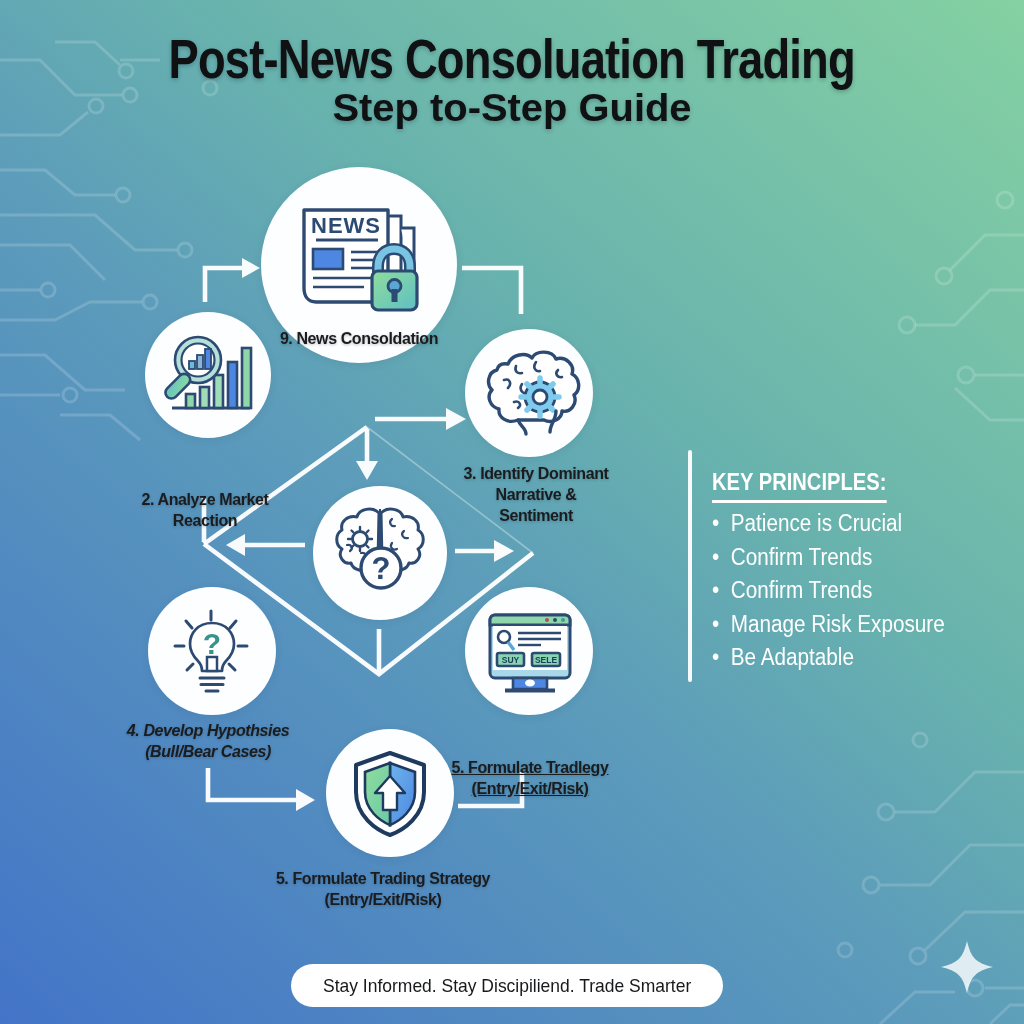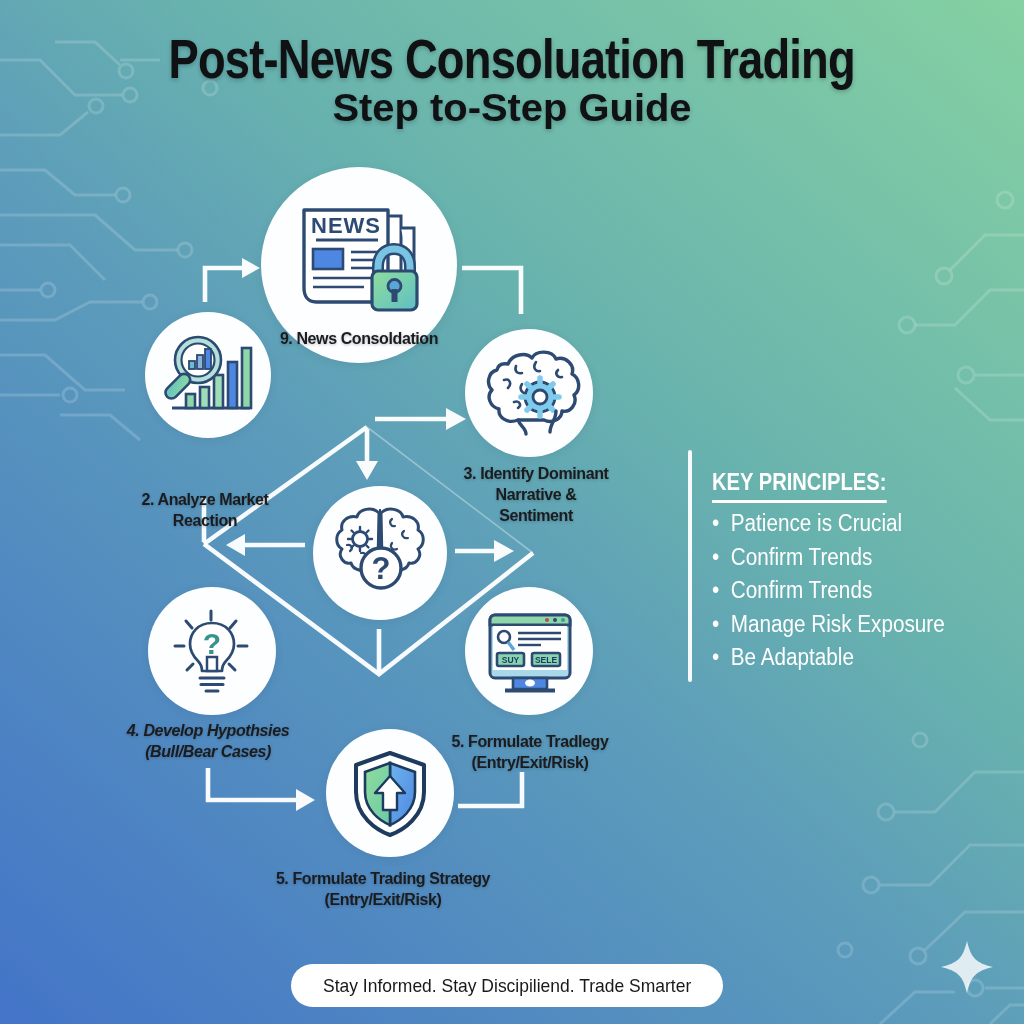--- a/index.html
+++ b/index.html
@@ -102,21 +102,21 @@
   <div class="circle" style="left:465px;top:329px;width:128px;height:128px;"></div>
   <div class="circle" style="left:313px;top:486px;width:134px;height:134px;"></div>
   <div class="circle" style="left:148px;top:587px;width:128px;height:128px;"></div>
   <div class="circle" style="left:465px;top:587px;width:128px;height:128px;"></div>
   <div class="circle" style="left:326px;top:729px;width:128px;height:128px;"></div>
 
   <div class="lbl" style="left:259px;top:329px;width:200px;">9. News Consoldation</div>
   <div class="lbl" style="left:105px;top:448px;width:200px;margin-top:42px;">2. Analyze Market<br>Reaction</div>
   <div class="lbl" style="left:436px;top:464px;width:200px;">3. Identify Dominant<br>Narrative &amp;<br>Sentiment</div>
   <div class="lbl" style="left:108px;top:721px;width:200px;font-style:italic;">4. Develop Hypothsies<br>(Bull/Bear Cases)</div>
-  <div class="lbl" style="left:430px;top:732px;width:200px;">5. Formulate Tradlegy<br>(Entry/Exit/Risk)</div>
+  <div class="lbl" style="left:430px;top:758px;width:200px;text-decoration:underline;">5. Formulate Tradlegy<br>(Entry/Exit/Risk)</div>
   <div class="lbl" style="left:243px;top:869px;width:280px;text-align:center;">5. Formulate Trading Strategy<br>(Entry/Exit/Risk)</div>
 
   <div class="abs" style="left:688px;top:450px;width:4px;height:232px;background:rgba(255,255,255,0.95);border-radius:2px;"></div>
   <div class="abs wtxt" style="left:712px;top:468px;font-size:24px;font-weight:bold;transform:scaleX(0.84);transform-origin:left center;border-bottom:3px solid #fff;padding-bottom:4px;">KEY PRINCIPLES:</div>
   <div class="abs wtxt" style="left:712px;top:507px;font-size:23px;line-height:33.5px;transform:scaleX(0.90);transform-origin:left top;">
     <div>•&nbsp; Patience is Crucial</div>
     <div>•&nbsp; Confirm Trends</div>
     <div>•&nbsp; Confirm Trends</div>
     <div>•&nbsp; Manage Risk Exposure</div>
     <div>•&nbsp; Be Adaptable</div>

